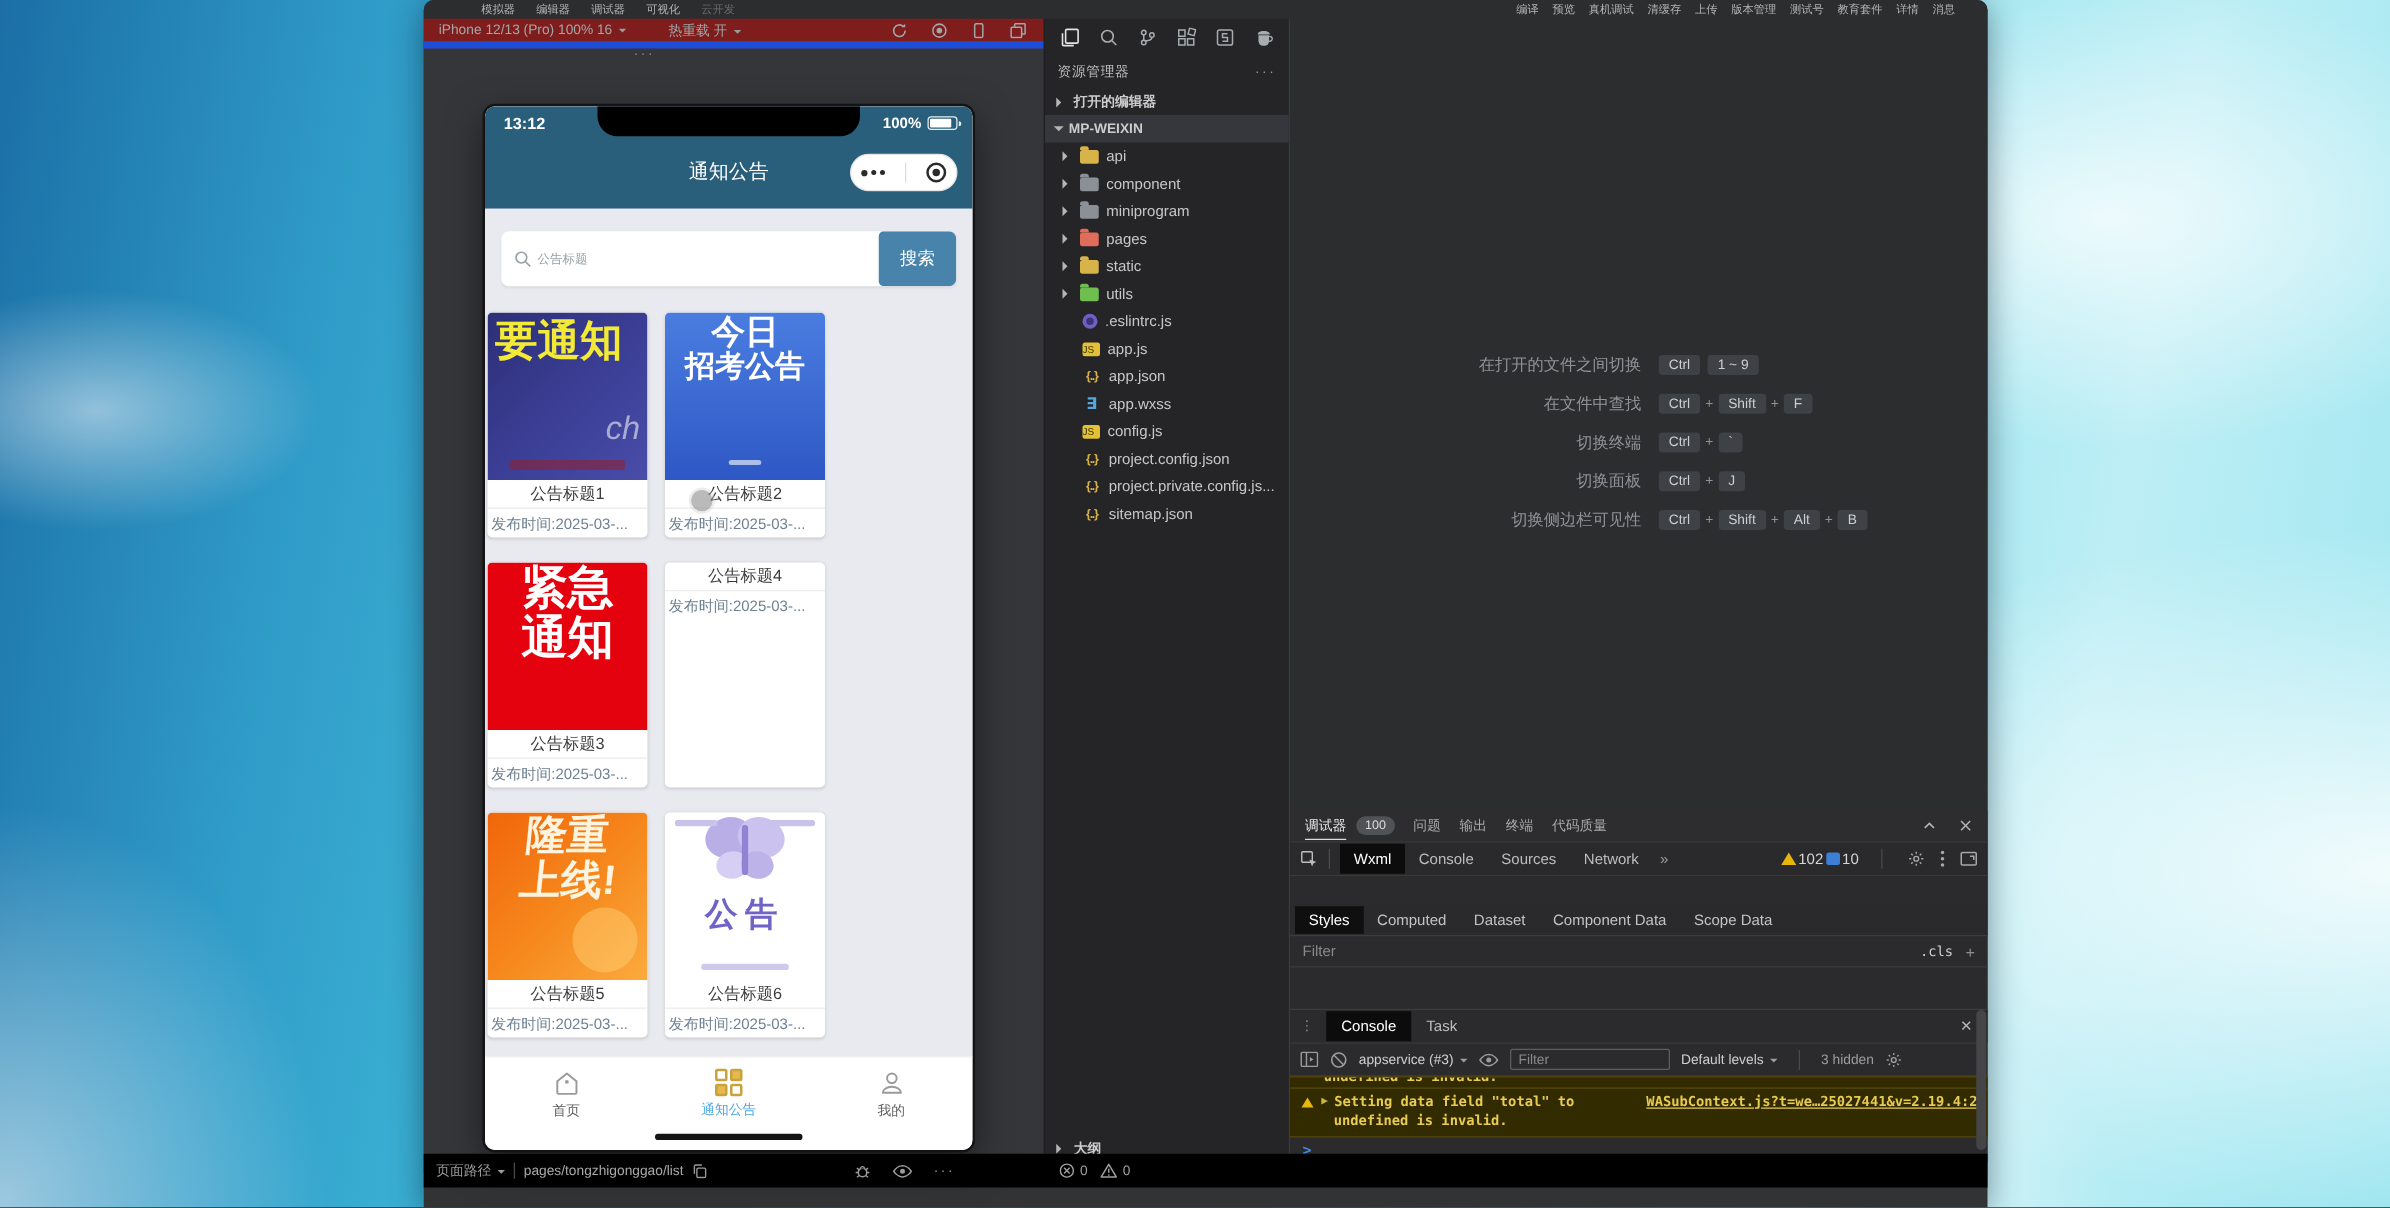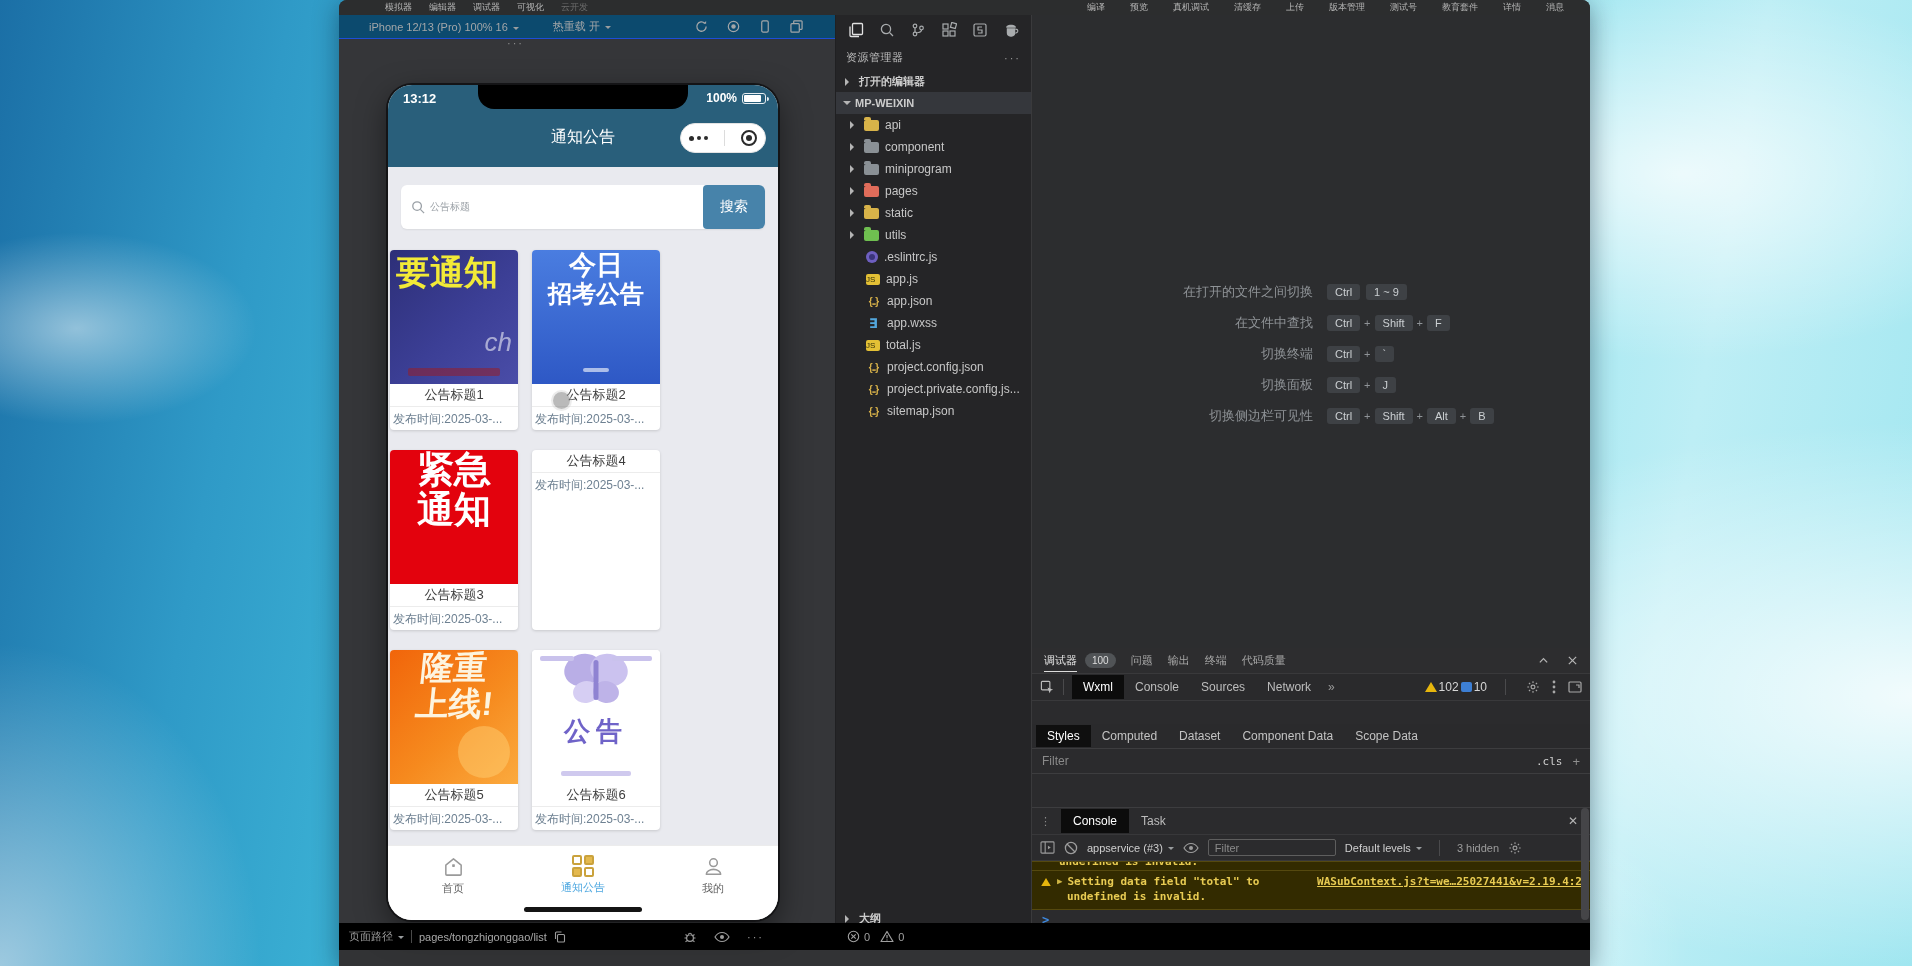--- a/index.html
+++ b/index.html
@@ -19,36 +19,36 @@
 
   
   .devtools{position:absolute;left:339px;top:0;width:1251px;height:966px;background:#323335;
     border-radius:8px 8px 0 0;box-shadow:0 4px 26px rgba(0,20,40,.45)}
 
   .menubar{position:absolute;left:0;top:0;width:100%;height:15px;background:#2c2d2e;border-radius:8px 8px 0 0;
     display:flex;align-items:center;font-size:9px;color:#b4b4b4;padding:0 26px 0 46px}
   .menubar .mi{margin-right:17px;white-space:nowrap;cursor:default}
   .menubar .mi.dim{color:#6c6c6c}
   .menubar .sp{flex:1}
-  .menubar .right .mi{margin-right:0;margin-left:25px}
+  .menubar .right .mi{margin-right:0;margin-left:11px}
   .menubar .right{display:flex}
 
   
-  .sim-toolbar{position:absolute;left:0;top:15px;width:496px;height:24px;background:#0c4a6e;border-bottom:1px solid #1d4ed8;
-    display:flex;align-items:center;color:#a3a6a8;font-size:11px;padding:0 30px}
+  .sim-toolbar{position:absolute;left:0;top:15px;width:496px;height:24px;background:#7f1d1d;border-bottom:6px solid #1d4ed8;
+    display:flex;align-items:center;color:#a3a6a8;font-size:11px;padding:0 12px}
   .caret{width:0;height:0;border:3px solid transparent;border-top-color:#9a9d9f;display:inline-block;margin-left:5px;position:relative;top:2px}
   .hotreload{margin-left:34px}
   .tool-icons{margin-left:auto;display:flex;gap:19px;align-items:center;padding-right:2px;color:#a3a6a8}
   .tool-icons svg{display:block}
 
   .sim-area{position:absolute;left:0;top:39px;width:496px;height:900px;background:#353639}
   .sim-more{position:absolute;left:168px;top:-2px;color:#8f8f8f;font-size:11px;letter-spacing:2px;cursor:pointer}
 
   
-  .phone{position:absolute;left:49px;top:46px;width:390px;height:835px;background:#fff;border-radius:24px;
+  .phone{position:absolute;left:49px;top:46px;width:390px;height:835px;background:#fff;border-radius:8px;
     overflow:hidden;box-shadow:0 0 0 2px #141416,0 10px 30px rgba(0,0,0,.5)}
   .p-header{position:relative;height:82px;background:#295f7b;color:#fff}
   .notch{position:absolute;left:90px;top:0;width:210px;height:24px;background:#000;border-radius:0 0 16px 16px}
   .p-time{position:absolute;left:15px;top:6px;font-size:13px;font-weight:700}
   .p-batt{position:absolute;right:12px;top:6px;display:flex;align-items:center;gap:5px;font-size:12px;font-weight:700}
   .batt{width:24px;height:11px;border:1px solid #e8eef2;border-radius:3px;position:relative;padding:1px}
   .batt i{display:block;height:100%;width:17px;background:#fff;border-radius:1px}
   .batt::after{content:"";position:absolute;right:-4px;top:3px;width:2px;height:4px;background:#e8eef2;border-radius:0 2px 2px 0}
   .p-title{position:absolute;left:0;right:0;top:42px;text-align:center;font-size:16px}
   .capsule{position:absolute;right:12px;top:38px;width:86px;height:30px;background:#fff;border-radius:16px;
@@ -474,21 +474,21 @@
     <div class="tree-row file">
         <span class="fi fi-json">{..}</span>
         <span>app.json</span>
       </div>
     <div class="tree-row file">
         <span class="fi fi-wxss">∃</span>
         <span>app.wxss</span>
       </div>
     <div class="tree-row file">
         <span class="fi-js">JS</span>
-        <span>total.js</span>
+        <span>config.js</span>
       </div>
     <div class="tree-row file">
         <span class="fi fi-json">{..}</span>
         <span>project.config.json</span>
       </div>
     <div class="tree-row file">
         <span class="fi fi-json">{..}</span>
         <span>project.private.config.js...</span>
       </div>
     <div class="tree-row file">

